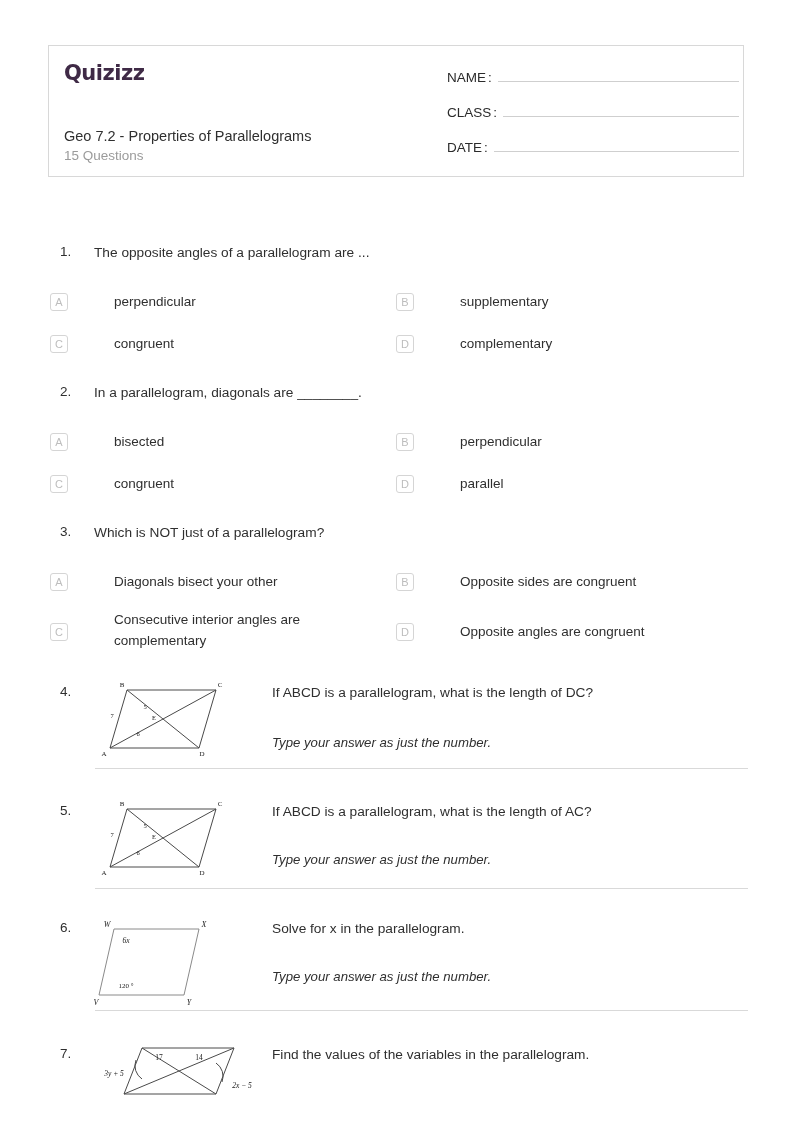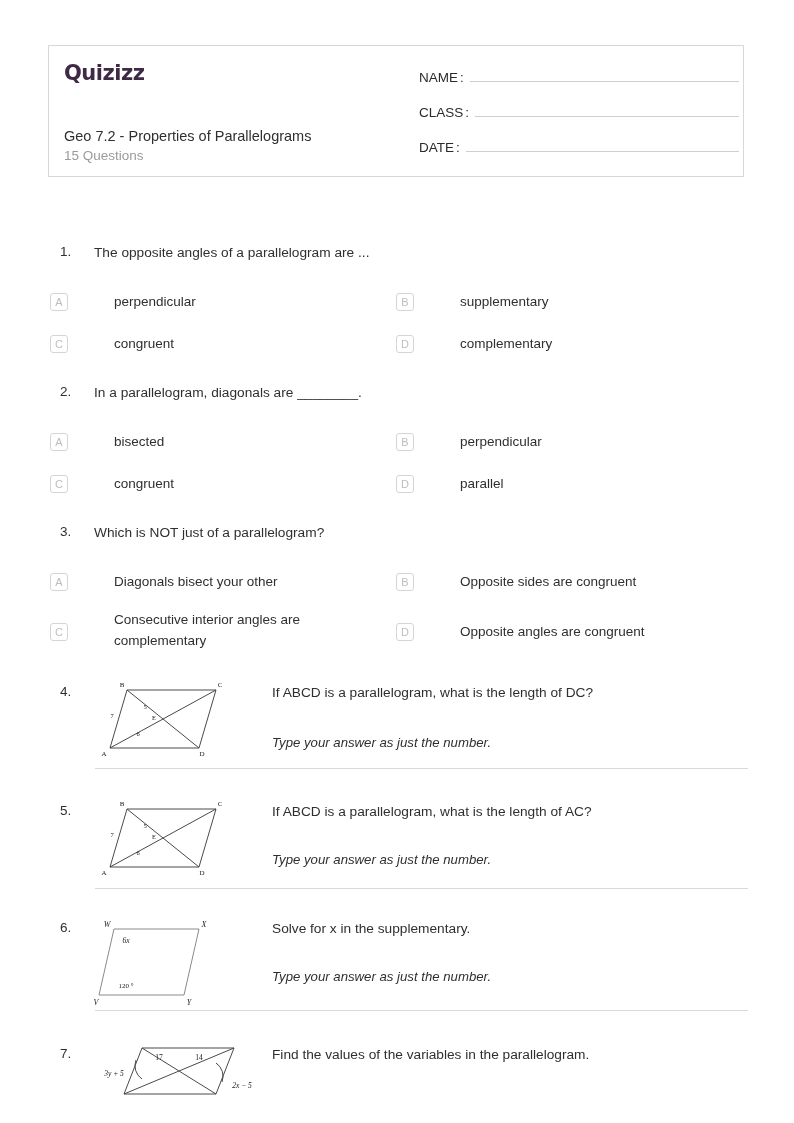--- a/index.html
+++ b/index.html
@@ -61,20 +61,21 @@
     position: absolute;
     left: 370px;
     top: 18px;
     width: 320px;
   }
   .field-row {
     display: flex;
     align-items: baseline;
     height: 32px;
     margin-bottom: 3px;
+    margin-left: 28px;
   }
   .field-label {
     font-size: 13.5px;
     color: #2b2b2b;
     white-space: nowrap;
     flex: 0 0 auto;
   }
   .field-label .colon { margin-left: 2px; }
   .field-line {
     flex: 1 1 auto;
@@ -328,21 +329,21 @@
   <svg width="170" height="92" viewBox="0 0 170 92">
     <polygon class="shape-light" points="20,14 105,14 90,80 5,80"></polygon>
     <text class="lbl" x="13" y="12" font-size="8" font-style="italic" text-anchor="middle">W</text>
     <text class="lbl" x="110" y="12" font-size="8" font-style="italic" text-anchor="middle">X</text>
     <text class="lbl" x="2" y="90" font-size="8" font-style="italic" text-anchor="middle">V</text>
     <text class="lbl" x="95" y="90" font-size="8" font-style="italic" text-anchor="middle">Y</text>
     <text class="lbl" x="32" y="28" font-size="7.5" font-style="italic" text-anchor="middle">6x</text>
     <text class="lbl" x="32" y="73" font-size="7" text-anchor="middle">120 °</text>
   </svg>
 </div>
-<span class="dq-prompt" style="top:921px;">Solve for x in the supplementary.</span>
+<span class="dq-prompt" style="top:921px;">Solve for x in the parallelogram.</span>
 <span class="dq-hint" style="top:969px;">Type your answer as just the number.</span>
 <div class="divider" style="top:1010px;"></div>
 
 <span class="dq-num" style="top:1046px;">7.</span>
 <div class="dq-fig" style="top:1038px;">
   <svg width="175" height="75" viewBox="0 0 175 75">
     <polygon class="shape" points="48,10 140,10 122,56 30,56"></polygon>
     <line class="shape" x1="48" y1="10" x2="122" y2="56"></line>
     <line class="shape" x1="30" y1="56" x2="140" y2="10"></line>
     <path class="shape" d="M 42,22 A 16 16 0 0 0 48,41" fill="none"></path>

